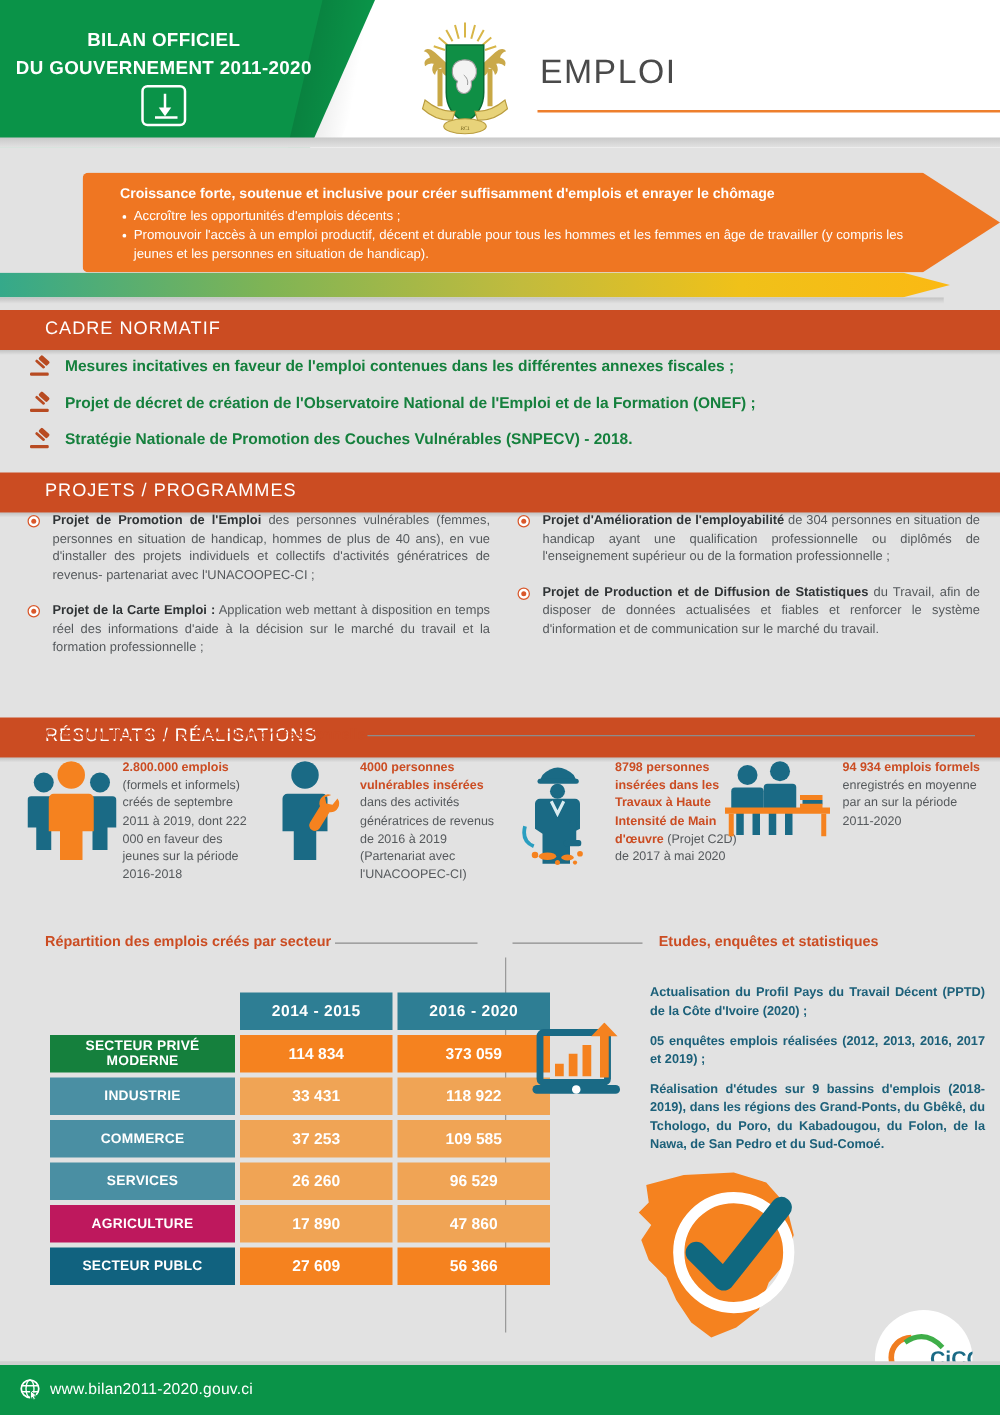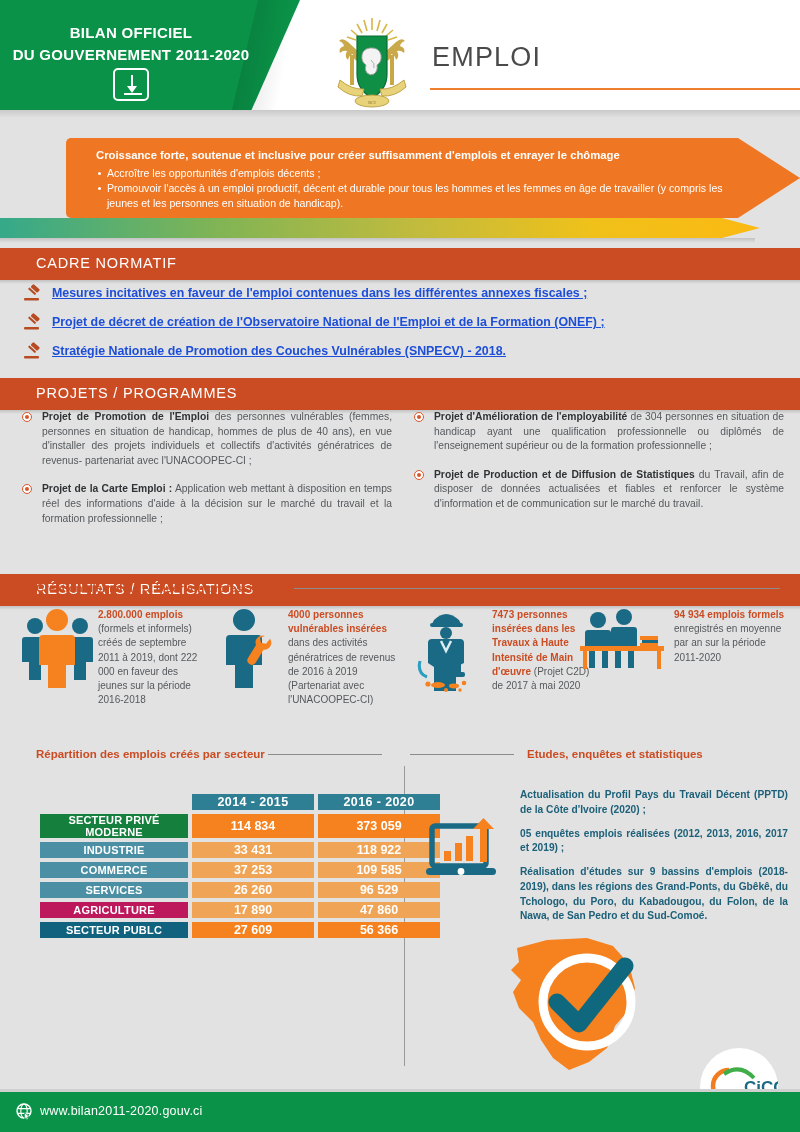--- a/index.html
+++ b/index.html
@@ -84,21 +84,21 @@
     position:absolute; left:36px; top:7px; color:#fff;
     font-size:14.5px; letter-spacing:0.8px; font-weight:400;
   }
   .sec-head:after{
     content:""; position:absolute; left:0; top:32px; width:800px; height:4px;
     background:linear-gradient(180deg,rgba(0,0,0,0.14),rgba(0,0,0,0));
   }
 
   
   .norm-list { position:absolute; left:24px; top:286px; width:760px; }
-  .norm-item { position:relative; padding-left:28px; margin-bottom:15px; font-size:12.4px; font-weight:bold; color:#1d4ed8;text-decoration:underline; }
+  .norm-item { position:relative; padding-left:28px; margin-bottom:15px; font-size:12.4px; font-weight:bold; color:#15803d; }
   .gavel { position:absolute; left:0; top:-2px; width:20px; height:18px; }
 
   
   .proj-cols { position:absolute; left:22px; top:410px; width:762px; display:flex; gap:22px; }
   .proj-col { width:372px; }
   .proj-item { position:relative; padding-left:20px; margin-bottom:14px; font-size:10.3px; line-height:1.42; color:#55595c; text-align:justify; }
   .proj-item b { color:#2f3335; }
   .radio {
     position:absolute; left:0; top:2px; width:10px; height:10px; border-radius:50%;
     border:1.6px solid #d9582b; background:#fff;
@@ -112,21 +112,21 @@
 
   .stats-row { position:absolute; left:22px; top:606px; width:760px; height:110px; }
   .stat { position:absolute; top:0; }
   .stat .txt { position:absolute; top:2px; font-size:10px; line-height:1.42; color:#55595c; width:125px; }
   .stat .txt b { color:#cb4c22; }
   .icon-box { position:absolute; left:0; top:0; }
 
   
   .tbl-wrap { position:absolute; left:36px; top:790px; }
   table { border-collapse:separate; border-spacing:4px; }
-  th, td { height:16px; text-align:center; color:#fff; font-size:12.5px; font-weight:bold; }
+  th, td { height:30px; text-align:center; color:#fff; font-size:12.5px; font-weight:bold; }
   th.blank { background:transparent; }
   th.yr { background:#2e7e94; width:122px; letter-spacing:0.4px; }
   td.lbl { width:148px; font-size:11px; letter-spacing:0.2px; }
   td.val { width:122px; }
 
   
   .etudes { position:absolute; left:520px; top:788px; width:268px; }
   .etude-p { font-size:10.2px; line-height:1.45; font-weight:bold; color:#1c6079; margin-bottom:9px; text-align:justify; }
 
   
@@ -297,21 +297,21 @@
       <g fill="#f5821f">
         <ellipse cx="22" cy="79" rx="7" ry="3"></ellipse>
         <ellipse cx="38" cy="80" rx="5" ry="2.4"></ellipse>
         <circle cx="12" cy="78" r="2.6"></circle>
           <circle cx="48" cy="77" r="2.3"></circle>
         <circle cx="30" cy="84" r="2"></circle>
           <circle cx="44" cy="84" r="1.7"></circle>
       </g>
     </svg>
     <div class="txt" style="left:76px; width:110px;">
-      <b>7473 personnes insérées dans les Travaux à Haute Intensité de Main d'œuvre</b><span> (Projet C2D) de 2017 à mai 2020</span>
+      <b>8798 personnes insérées dans les Travaux à Haute Intensité de Main d'œuvre</b><span> (Projet C2D) de 2017 à mai 2020</span>
     </div>
   </div>
 
   <div class="stat" style="left:556px; width:210px;">
     <svg class="icon-box" width="92" height="70" viewBox="0 0 92 70">
       <circle cx="20" cy="14" r="8" fill="#1a6a85"></circle>
       <path d="M10 24 h20 a3 3 0 0 1 3 3 v14 h-26 v-14 a3 3 0 0 1 3 -3z" fill="#1a6a85"></path>
       <rect x="11" y="44" width="6" height="18" fill="#1a6a85"></rect>
       <rect x="24" y="44" width="6" height="18" fill="#1a6a85"></rect>
       <circle cx="46" cy="11" r="8" fill="#1a6a85"></circle>

